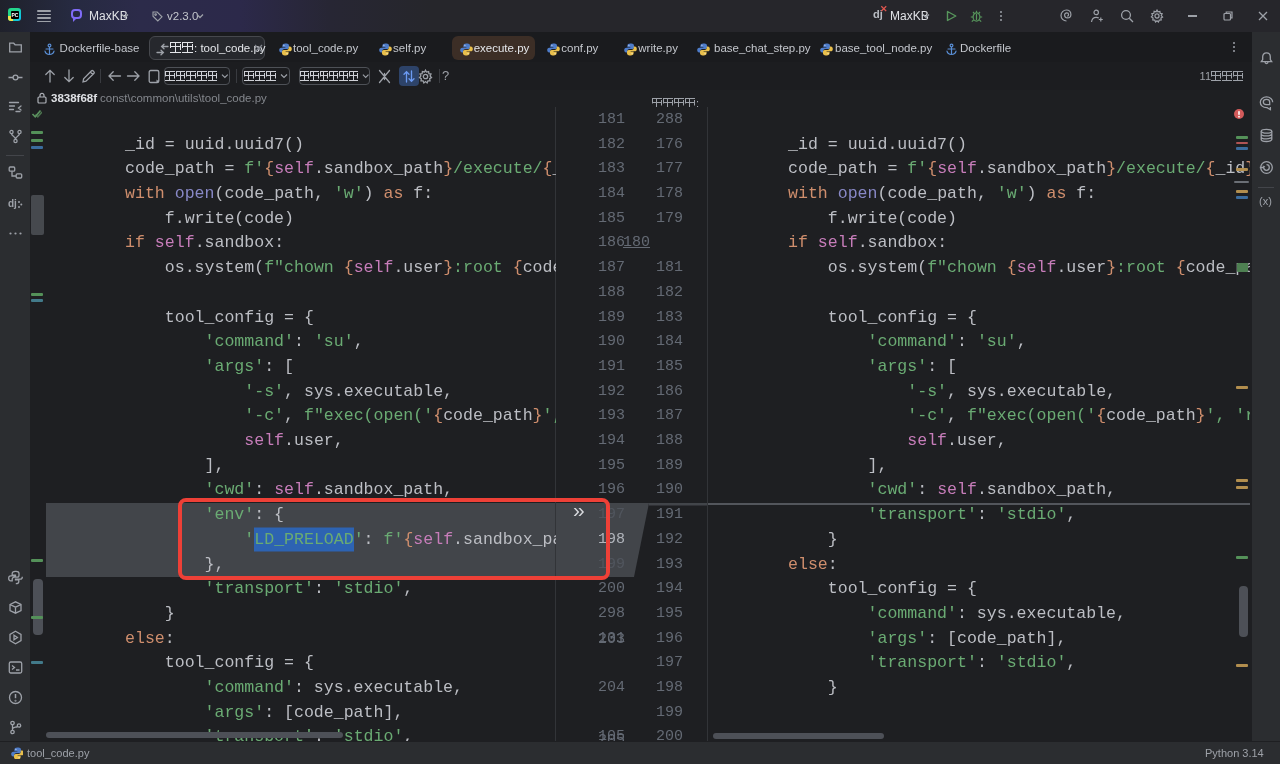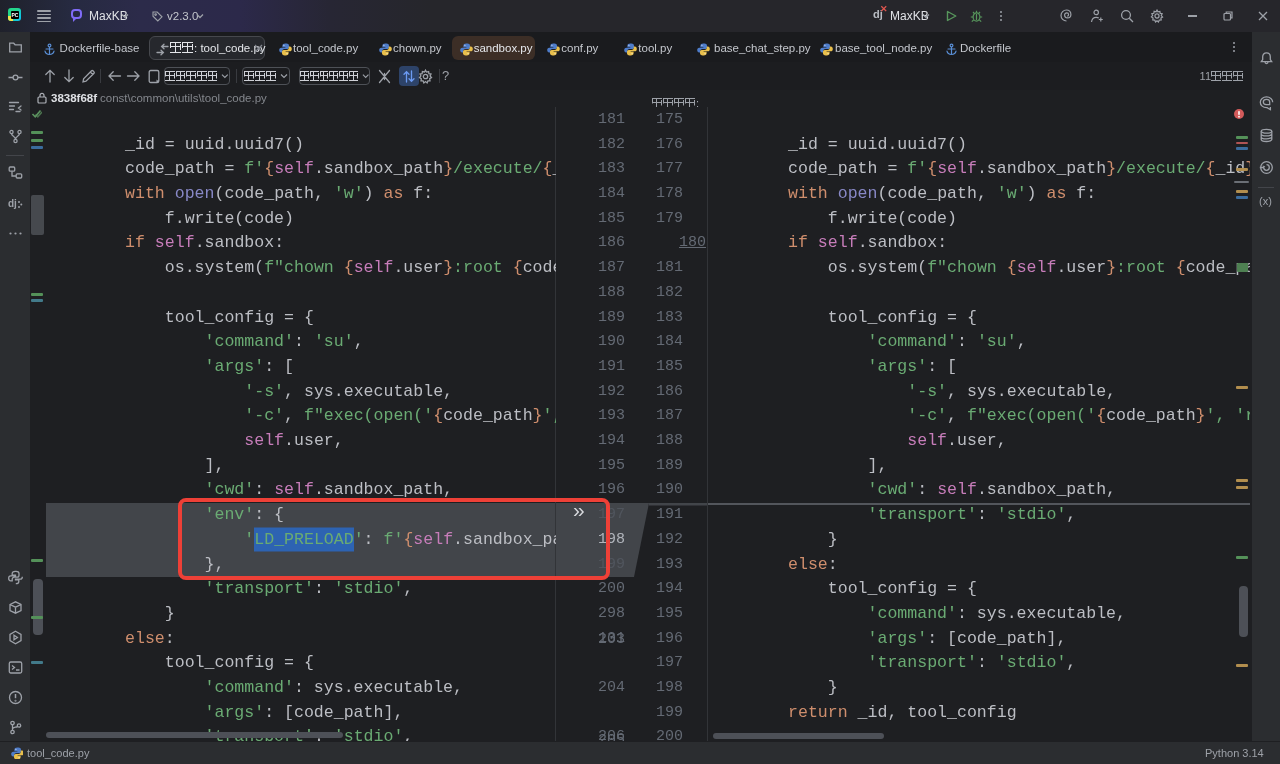--- a/index.html
+++ b/index.html
@@ -143,43 +143,43 @@
 <circle fill="#cfd8ea" cx="4.9" cy="2.3" r=".65"></circle>
           <circle fill="#f4ead0" cx="8.1" cy="10.7" r=".65"></circle>
         </svg></div>
 <div class="abs" style="left:263px;top:9.5px;font-size:11.5px;color:#c4c7cd;font-weight:normal;white-space:nowrap;">tool_code.py</div>
 <div class="abs" style="left:348.6px;top:11px;line-height:0;"><svg width="13" height="13" viewBox="0 0 13 13" xmlns="http://www.w3.org/2000/svg">
 <path fill="#4e7cc9" d="M6.3.6c-1.8 0-2.9.8-2.9 2.2v1.4h3v.5H2.2C.9 4.7.2 5.6.2 7.1c0 1.4.7 2.4 2 2.4h1.1V8c0-1.1 1-2 2.1-2h2.9c1 0 1.7-.8 1.7-1.8V2.8C10 1.4 8.9.6 7.4.6z"></path>
 <path fill="#e8bf4c" d="M6.7 12.4c1.8 0 2.9-.8 2.9-2.2V8.8h-3v-.5h4.2c1.3 0 2-.9 2-2.4 0-1.4-.7-2.4-2-2.4h-1.1V5c0 1.1-1 2-2.1 2H4.7C3.7 7 3 7.8 3 8.8v1.4c0 1.4 1.1 2.2 2.6 2.2z"></path>
 <circle fill="#cfd8ea" cx="4.9" cy="2.3" r=".65"></circle>
           <circle fill="#f4ead0" cx="8.1" cy="10.7" r=".65"></circle>
         </svg></div>
-<div class="abs" style="left:363px;top:9.5px;font-size:11.5px;color:#c4c7cd;font-weight:normal;white-space:nowrap;">chown.py</div>
+<div class="abs" style="left:363px;top:9.5px;font-size:11.5px;color:#c4c7cd;font-weight:normal;white-space:nowrap;">self.py</div>
 <div class="abs" style="left:421.6px;top:4px;width:83.7px;height:24px;background:#3c2e26;border-radius:6px;"></div>
 <div class="abs" style="left:429.6px;top:11px;line-height:0;"><svg width="13" height="13" viewBox="0 0 13 13" xmlns="http://www.w3.org/2000/svg">
 <path fill="#4e7cc9" d="M6.3.6c-1.8 0-2.9.8-2.9 2.2v1.4h3v.5H2.2C.9 4.7.2 5.6.2 7.1c0 1.4.7 2.4 2 2.4h1.1V8c0-1.1 1-2 2.1-2h2.9c1 0 1.7-.8 1.7-1.8V2.8C10 1.4 8.9.6 7.4.6z"></path>
 <path fill="#e8bf4c" d="M6.7 12.4c1.8 0 2.9-.8 2.9-2.2V8.8h-3v-.5h4.2c1.3 0 2-.9 2-2.4 0-1.4-.7-2.4-2-2.4h-1.1V5c0 1.1-1 2-2.1 2H4.7C3.7 7 3 7.8 3 8.8v1.4c0 1.4 1.1 2.2 2.6 2.2z"></path>
 <circle fill="#cfd8ea" cx="4.9" cy="2.3" r=".65"></circle>
           <circle fill="#f4ead0" cx="8.1" cy="10.7" r=".65"></circle>
         </svg></div>
-<div class="abs" style="left:443.7px;top:9.5px;font-size:11.5px;color:#e4e6ea;font-weight:normal;white-space:nowrap;">sandbox.py</div>
+<div class="abs" style="left:443.7px;top:9.5px;font-size:11.5px;color:#e4e6ea;font-weight:normal;white-space:nowrap;">execute.py</div>
 <div class="abs" style="left:517.3px;top:11px;line-height:0;"><svg width="13" height="13" viewBox="0 0 13 13" xmlns="http://www.w3.org/2000/svg">
 <path fill="#4e7cc9" d="M6.3.6c-1.8 0-2.9.8-2.9 2.2v1.4h3v.5H2.2C.9 4.7.2 5.6.2 7.1c0 1.4.7 2.4 2 2.4h1.1V8c0-1.1 1-2 2.1-2h2.9c1 0 1.7-.8 1.7-1.8V2.8C10 1.4 8.9.6 7.4.6z"></path>
 <path fill="#e8bf4c" d="M6.7 12.4c1.8 0 2.9-.8 2.9-2.2V8.8h-3v-.5h4.2c1.3 0 2-.9 2-2.4 0-1.4-.7-2.4-2-2.4h-1.1V5c0 1.1-1 2-2.1 2H4.7C3.7 7 3 7.8 3 8.8v1.4c0 1.4 1.1 2.2 2.6 2.2z"></path>
 <circle fill="#cfd8ea" cx="4.9" cy="2.3" r=".65"></circle>
           <circle fill="#f4ead0" cx="8.1" cy="10.7" r=".65"></circle>
         </svg></div>
 <div class="abs" style="left:531.3px;top:9.5px;font-size:11.5px;color:#c4c7cd;font-weight:normal;white-space:nowrap;">conf.py</div>
 <div class="abs" style="left:594.3px;top:11px;line-height:0;"><svg width="13" height="13" viewBox="0 0 13 13" xmlns="http://www.w3.org/2000/svg">
 <path fill="#4e7cc9" d="M6.3.6c-1.8 0-2.9.8-2.9 2.2v1.4h3v.5H2.2C.9 4.7.2 5.6.2 7.1c0 1.4.7 2.4 2 2.4h1.1V8c0-1.1 1-2 2.1-2h2.9c1 0 1.7-.8 1.7-1.8V2.8C10 1.4 8.9.6 7.4.6z"></path>
 <path fill="#e8bf4c" d="M6.7 12.4c1.8 0 2.9-.8 2.9-2.2V8.8h-3v-.5h4.2c1.3 0 2-.9 2-2.4 0-1.4-.7-2.4-2-2.4h-1.1V5c0 1.1-1 2-2.1 2H4.7C3.7 7 3 7.8 3 8.8v1.4c0 1.4 1.1 2.2 2.6 2.2z"></path>
 <circle fill="#cfd8ea" cx="4.9" cy="2.3" r=".65"></circle>
           <circle fill="#f4ead0" cx="8.1" cy="10.7" r=".65"></circle>
         </svg></div>
-<div class="abs" style="left:608.3px;top:9.5px;font-size:11.5px;color:#c4c7cd;font-weight:normal;white-space:nowrap;">tool.py</div>
+<div class="abs" style="left:608.3px;top:9.5px;font-size:11.5px;color:#c4c7cd;font-weight:normal;white-space:nowrap;">write.py</div>
 <div class="abs" style="left:667px;top:11px;line-height:0;"><svg width="13" height="13" viewBox="0 0 13 13" xmlns="http://www.w3.org/2000/svg">
 <path fill="#4e7cc9" d="M6.3.6c-1.8 0-2.9.8-2.9 2.2v1.4h3v.5H2.2C.9 4.7.2 5.6.2 7.1c0 1.4.7 2.4 2 2.4h1.1V8c0-1.1 1-2 2.1-2h2.9c1 0 1.7-.8 1.7-1.8V2.8C10 1.4 8.9.6 7.4.6z"></path>
 <path fill="#e8bf4c" d="M6.7 12.4c1.8 0 2.9-.8 2.9-2.2V8.8h-3v-.5h4.2c1.3 0 2-.9 2-2.4 0-1.4-.7-2.4-2-2.4h-1.1V5c0 1.1-1 2-2.1 2H4.7C3.7 7 3 7.8 3 8.8v1.4c0 1.4 1.1 2.2 2.6 2.2z"></path>
 <circle fill="#cfd8ea" cx="4.9" cy="2.3" r=".65"></circle>
           <circle fill="#f4ead0" cx="8.1" cy="10.7" r=".65"></circle>
         </svg></div>
 <div class="abs" style="left:684px;top:9.5px;font-size:11.5px;color:#c4c7cd;font-weight:normal;white-space:nowrap;">base_chat_step.py</div>
 <div class="abs" style="left:790px;top:11px;line-height:0;"><svg width="13" height="13" viewBox="0 0 13 13" xmlns="http://www.w3.org/2000/svg">
 <path fill="#4e7cc9" d="M6.3.6c-1.8 0-2.9.8-2.9 2.2v1.4h3v.5H2.2C.9 4.7.2 5.6.2 7.1c0 1.4.7 2.4 2 2.4h1.1V8c0-1.1 1-2 2.1-2h2.9c1 0 1.7-.8 1.7-1.8V2.8C10 1.4 8.9.6 7.4.6z"></path>
 <path fill="#e8bf4c" d="M6.7 12.4c1.8 0 2.9-.8 2.9-2.2V8.8h-3v-.5h4.2c1.3 0 2-.9 2-2.4 0-1.4-.7-2.4-2-2.4h-1.1V5c0 1.1-1 2-2.1 2H4.7C3.7 7 3 7.8 3 8.8v1.4c0 1.4 1.1 2.2 2.6 2.2z"></path>
@@ -349,21 +349,20 @@
 <div class="cl" style="top:346.75px">                ],</div>
 <div class="cl" style="top:371.45px">                <span class="s">'cwd'</span>: <span class="m">self</span>.sandbox_path,</div>
 <div class="cl" style="top:396.15px">                <span class="s">'transport'</span>: <span class="s">'stdio'</span>,</div>
 <div class="cl" style="top:420.85px">            }</div>
 <div class="cl" style="top:445.55px">        <span class="k">else</span>:</div>
 <div class="cl" style="top:470.25px">            tool_config = {</div>
 <div class="cl" style="top:494.95px">                <span class="s">'command'</span>: sys.executable,</div>
 <div class="cl" style="top:519.65px">                <span class="s">'args'</span>: [code_path],</div>
 <div class="cl" style="top:544.35px">                <span class="s">'transport'</span>: <span class="s">'stdio'</span>,</div>
 <div class="cl" style="top:569.05px">            }</div>
-<div class="cl" style="top:593.75px">        <span class="k">return</span> _id, tool_config</div>
 <div class="cl" style="top:618.45px"></div>
 </div>
 <div class="ln" style="top:0.95px;left:555px;">181</div>
 <div class="ln" style="top:25.65px;left:555px;">182</div>
 <div class="ln" style="top:50.35px;left:555px;">183</div>
 <div class="ln" style="top:75.05px;left:555px;">184</div>
 <div class="ln" style="top:99.75px;left:555px;">185</div>
 <div class="ln" style="top:124.45px;left:555px;">186</div>
 <div class="ln" style="top:149.15px;left:555px;">187</div>
 <div class="ln" style="top:173.85px;left:555px;">188</div>
@@ -377,27 +376,27 @@
 <div class="ln" style="top:371.45px;left:555px;">196</div>
 <div class="ln dim" style="top:396.15px;left:555px;">197</div>
 <div class="ln cur" style="top:420.85px;left:555px;">198</div>
 <div class="ln dim" style="top:445.55px;left:555px;">199</div>
 <div class="ln" style="top:470.25px;left:555px;">200</div>
 <div class="ln" style="top:494.95px;left:555px;">298</div>
 <div class="ln" style="top:519.65px;left:555px;">131</div>
 <div class="ln" style="top:521px;left:555px;">203</div>
 <div class="ln" style="top:569.05px;left:555px;">204</div>
 <div class="ln" style="top:622px;left:555px;">205</div>
-<div class="ln" style="top:618.45px;left:555px;">206</div>
-<div class="ln" style="top:0.95px;left:613px;">175</div>
+<div class="ln" style="top:618.45px;left:555px;">105</div>
+<div class="ln" style="top:0.95px;left:613px;">288</div>
 <div class="ln" style="top:25.65px;left:613px;">176</div>
 <div class="ln" style="top:50.35px;left:613px;">177</div>
 <div class="ln" style="top:75.05px;left:613px;">178</div>
 <div class="ln" style="top:99.75px;left:613px;">179</div>
-<div class="ln" style="top:124.45px;left:636px;text-decoration:underline;">180</div>
+<div class="ln" style="top:124.45px;left:580px;text-decoration:underline;">180</div>
 <div class="ln" style="top:149.15px;left:613px;">181</div>
 <div class="ln" style="top:173.85px;left:613px;">182</div>
 <div class="ln" style="top:198.55px;left:613px;">183</div>
 <div class="ln" style="top:223.25px;left:613px;">184</div>
 <div class="ln" style="top:247.95px;left:613px;">185</div>
 <div class="ln" style="top:272.65px;left:613px;">186</div>
 <div class="ln" style="top:297.35px;left:613px;">187</div>
 <div class="ln" style="top:322.05px;left:613px;">188</div>
 <div class="ln" style="top:346.75px;left:613px;">189</div>
 <div class="ln" style="top:371.45px;left:613px;">190</div>

